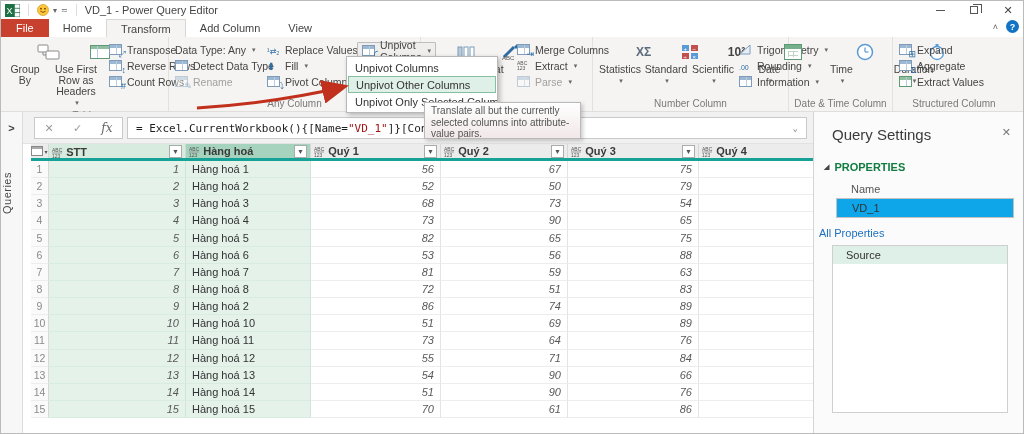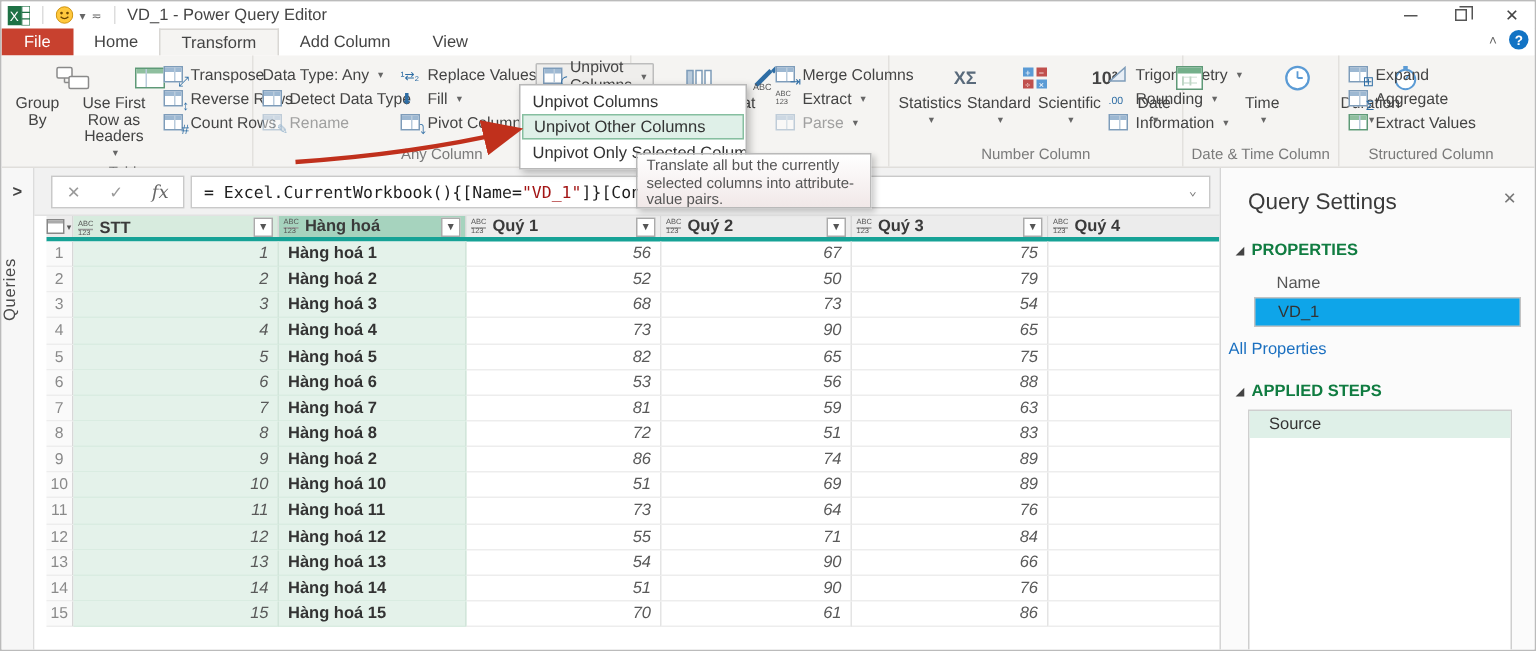--- a/index.html
+++ b/index.html
@@ -78,21 +78,21 @@
   .typ { display:flex; flex-direction:column; font-size:5px; line-height:5px; color:#555; margin-right:4px; font-weight:normal; transform:translateY(0.5px); }
   .typ b { font-weight:normal; border-bottom:1px solid #999; }
   .filterbox { margin-left:auto; width:13px; height:13px; background:#fff; border:1px solid #ABABAB; color:#555; font-size:7px; display:flex; align-items:center; justify-content:center; flex:0 0 auto; }
   .ctbl { width:12px; height:10px; border:1px solid #888; background:#fff; position:relative; }
   .ctbl:before { content:""; position:absolute; left:0; right:0; top:0; height:2px; background:#AAA; }
   .cdrop { font-size:6px; color:#555; }
   .w0{width:18px;} .w1{width:137px;align-items:flex-end;} .w2{width:125px;} .w3{width:130px;} .w4{width:127px;} .w5{width:131px;} .w6{flex:1;}
   .trow { display:flex; height:17.15px; }
   .tcell { border-right:1px solid #E4E4E4; border-bottom:1px solid #EDEDED; display:flex; align-items:center; padding:0 6px; overflow:hidden; white-space:nowrap; }
   .tcell.gut { justify-content:center; color:#8a8a8a; font-size:10.5px; background:#FAFAFA; border-right:1px solid #D8D8D8; padding:0; }
-  .c0{width:18px;} .c1{width:137px;} .c2{width:125px;font-weight:bold;} .c3{width:130px;} .c4{width:127px;} .c5{width:131px;} .c6{flex:1; border-right:none;}
+  .c0{width:18px;} .c1{width:137px;} .c2{width:125px;} .c3{width:130px;} .c4{width:127px;} .c5{width:131px;} .c6{flex:1; border-right:none;}
   .c1,.c3,.c4,.c5 { justify-content:flex-end; font-style:italic; color:#595959; }
   .c1,.c2 { background:#E4F2EA; border-right-color:#D2E5DA; border-bottom-color:#D9ECE1; }
   .c2 { color:#333; }
 
   
   .panel { position:absolute; left:812px; top:111px; width:212px; height:323px; background:#FBFBFB; border-left:1px solid #D5D5D5; }
   .panel h1 { font-size:15px; font-weight:normal; color:#3B3B3B; margin:14px 0 0 18px; }
   .pclose { position:absolute; right:14px; top:14px; color:#777; font-size:11px; }
   .sechdr { display:flex; align-items:center; gap:5px; margin:0 0 0 10px; color:#107C41; font-weight:bold; font-size:11px; }
   .sechdr .tri { color:#444; font-size:7px; transform:rotate(0deg); }
@@ -607,24 +607,20 @@
   <span class="pclose">✕</span>
   <h1>Query Settings</h1>
   <div class="sechdr" style="margin-top:18px">
     <span class="tri">◢</span>
     <span>PROPERTIES</span>
   </div>
   <div class="plabel">Name</div>
   <input class="pinput" value="VD_1" style="">
   <br>
   <a class="plink">All Properties</a>
-  <div class="sechdr" style="margin-top:16px">
-    <span class="tri">◢</span>
-    <span>APPLIED STEPS</span>
-  </div>
   <div class="steps">
     <div class="step">Source</div>
   </div>
 </div>
 
 <div class="menu">
   <div class="mitem">Unpivot Columns</div>
   <div class="mitem hl">Unpivot Other Columns</div>
   <div class="mitem">Unpivot Only Selected Columns</div>
 </div>

